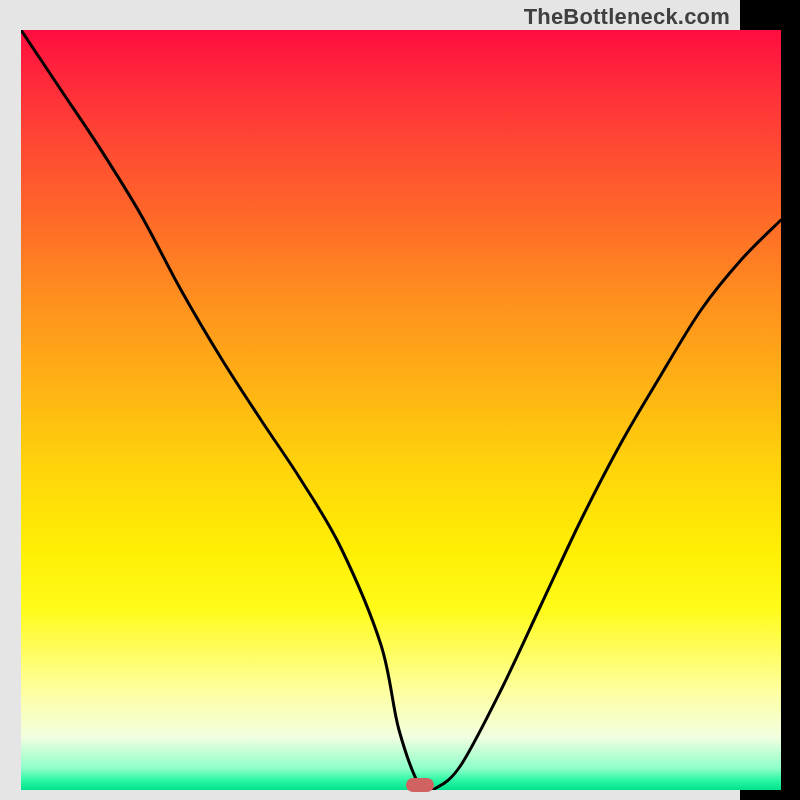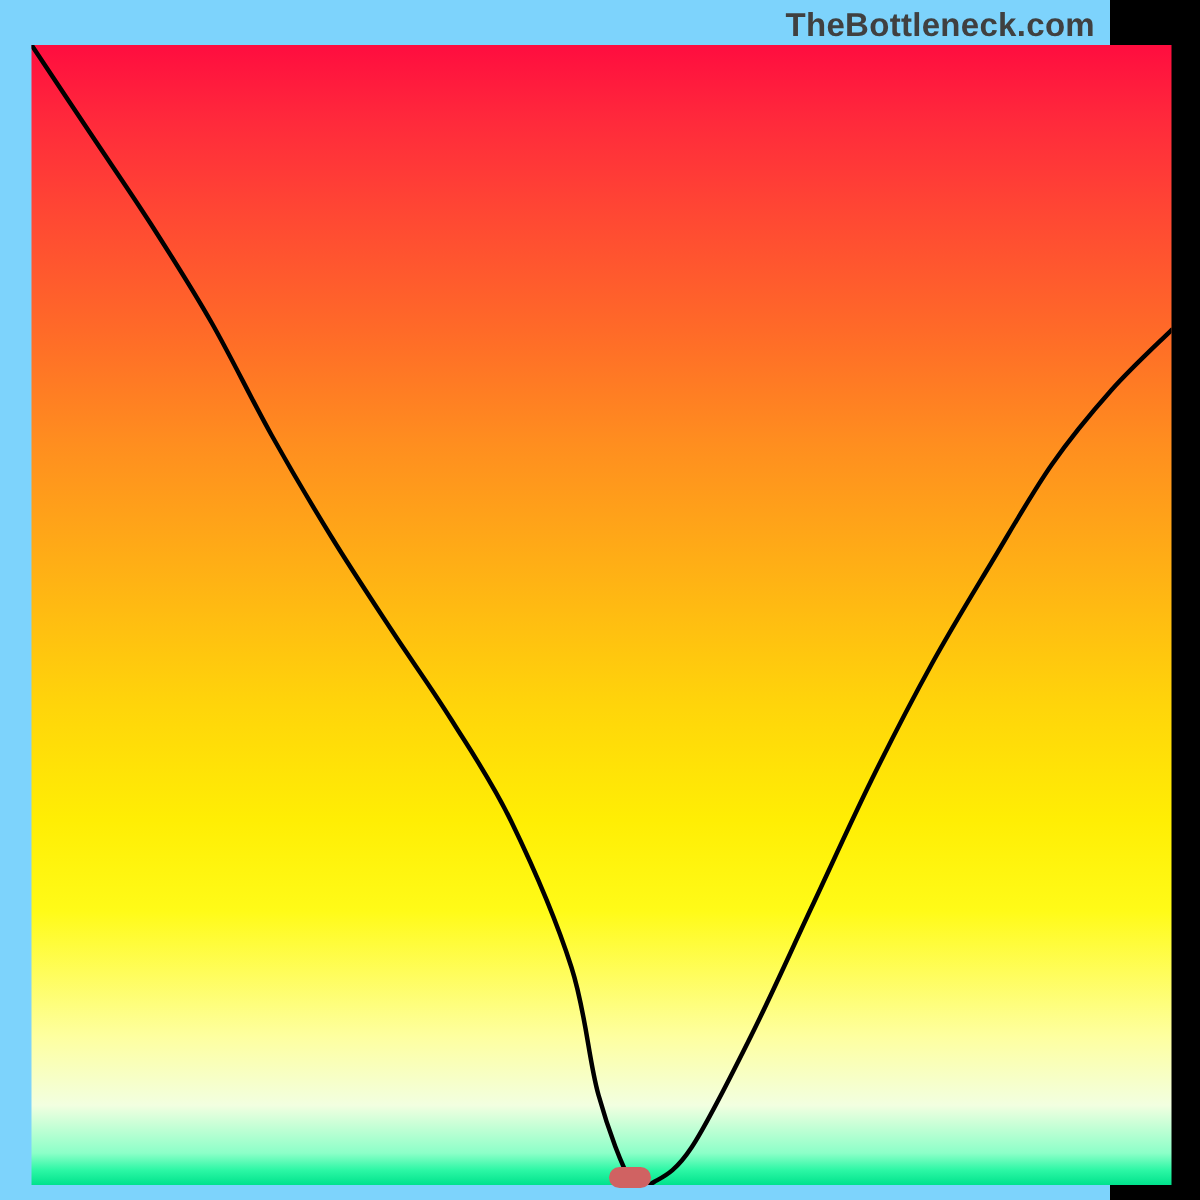--- a/index.html
+++ b/index.html
@@ -7,21 +7,21 @@
     padding: 0;
     width: 800px;
     height: 800px;
     background: #000;
     overflow: hidden;
   }
   .container {
     position: relative;
     width: 740px;
     height: 800px;
-    background: #7dd3fc;
+    background: #e5e5e5;
   }
   .watermark {
     position: absolute;
     top: 4px;
     right: 10px;
     color: #404040;
     font-family: Arial, Helvetica, sans-serif;
     font-size: 22px;
     font-weight: bold;
     z-index: 10;

